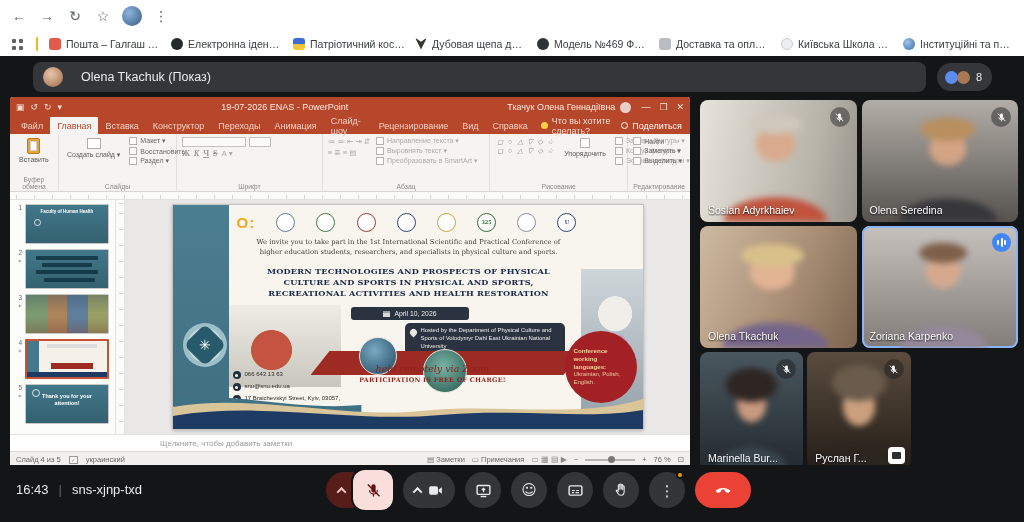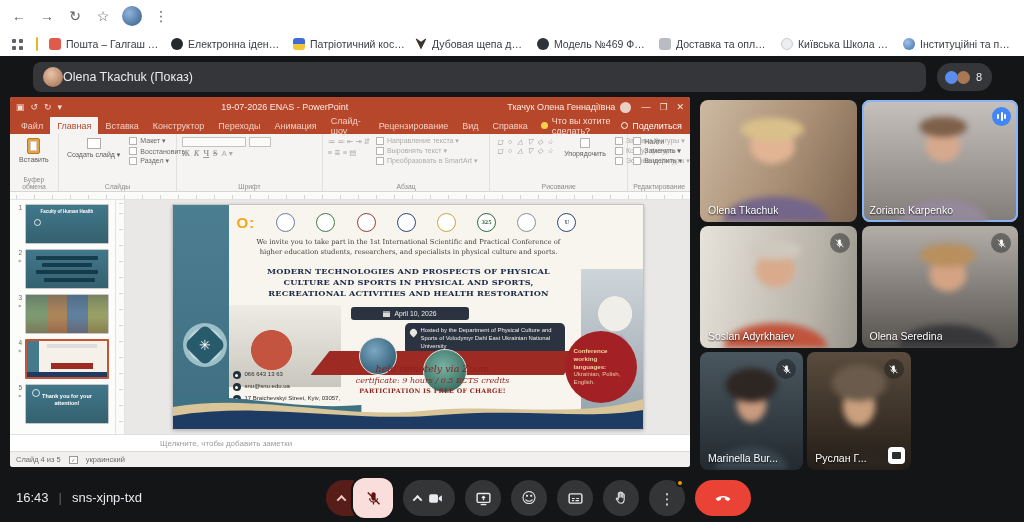--- a/index.html
+++ b/index.html
@@ -22,21 +22,21 @@
   .apps-icon i{position:absolute;width:4px;height:4px;background:#5f6368;border-radius:1px}
   .apps-icon i:nth-child(1){left:0;top:1px}.apps-icon i:nth-child(2){left:7px;top:1px}
   .apps-icon i:nth-child(3){left:0;top:8px}.apps-icon i:nth-child(4){left:7px;top:8px}
   .bm-sep{width:2px;height:14px;background:#f0b429;border-radius:1px;margin:0 4px;flex:none}
   .bm{display:flex;align-items:center;gap:5px;font-size:10.5px;color:#3c4043;max-width:118px;white-space:nowrap;overflow:hidden;cursor:pointer;padding:2px 3px;flex:none}
   .fav{width:12px;height:12px;border-radius:3px;flex:none}
   .bm span{overflow:hidden;text-overflow:ellipsis}
 
   
   #meet{position:absolute;top:56px;left:0;width:1024px;height:466px;background:#141516}
-  #banner{position:absolute;top:6px;left:33px;width:893px;height:30px;background:#343639;border-radius:8px;display:flex;align-items:center;padding:0 10px;gap:0}
+  #banner{position:absolute;top:6px;left:33px;width:893px;height:30px;background:#343639;border-radius:8px;display:flex;align-items:center;padding:0 10px;gap:18px}
   .avatar-olena{width:20px;height:20px;border-radius:50%;background:radial-gradient(circle at 40% 35%,#e8c4a6,#a06a4e)}
   #banner-label{font-size:12.5px;color:#e8eaed}
   #people-pill{position:absolute;top:7px;right:32px;height:28px;background:#343639;border-radius:14px;display:flex;align-items:center;padding:0 10px 0 8px;gap:6px}
   .mini-av{width:13px;height:13px;border-radius:50%}
   .mini-av.a{background:#5b8def}
   .mini-av.b{background:#a97855;margin-left:-7px}
   #people-count{font-size:11px;color:#e8eaed}
 
   
   #share{position:absolute;left:10px;top:41px;width:680px;height:370px;background:#f3f2f1;border-radius:3px;overflow:hidden;font-family:"Liberation Sans",sans-serif}
@@ -192,21 +192,21 @@
     radial-gradient(ellipse 46% 28% at 50% 30%,#7a5a43 58%,transparent 61%),
     radial-gradient(ellipse 24% 26% at 50% 46%,#d4a88b 58%,transparent 61%),
     radial-gradient(ellipse 55% 28% at 50% 100%,#55624f 62%,transparent 65%)}
   #tile7{background:linear-gradient(#5a4c3e,#241d17)}
   #tile7 .person{background-image:
     radial-gradient(ellipse 44% 26% at 50% 26%,#6a5b4c 58%,transparent 61%),
     radial-gradient(ellipse 26% 28% at 50% 46%,#caa07e 58%,transparent 61%),
     radial-gradient(ellipse 56% 28% at 50% 100%,#2c2620 62%,transparent 65%)}
 
   
-  #bottombar{position:absolute;left:0;bottom:0;width:1000px;height:49px;background:#141516}
+  #bottombar{position:absolute;left:0;bottom:8px;width:1000px;height:49px;background:#141516}
   #meta{position:absolute;left:16px;top:0;height:49px;display:flex;align-items:center;gap:10px;font-size:13px;color:#e8eaed}
   #meta .div{color:#5f6368}
   #controls{position:absolute;left:326px;top:6px;height:38px;display:flex;align-items:center;gap:10px}
   .ctl{width:36px;height:36px;border-radius:50%;background:#333537;display:flex;align-items:center;justify-content:center;cursor:pointer;position:relative;flex:none}
   .chev{width:7px;height:7px;border-top:2px solid #e8eaed;border-right:2px solid #e8eaed;transform:rotate(-45deg) translate(-1px,1px)}
   #micgroup{display:flex;align-items:center}
   #mic-chev{width:30px;height:36px;background:#571e19;border-radius:18px 4px 4px 18px;display:flex;align-items:center;justify-content:center}
   #mic-chev .chev{border-color:#f3c7c3}
   #mic-btn{width:40px;height:40px;margin-left:-3px;background:#f9dedc;border-radius:12px;display:flex;align-items:center;justify-content:center;box-shadow:0 0 0 2px #141516}
   #camgroup{display:flex;align-items:center;gap:6px;height:36px;background:#333537;border-radius:18px;padding:0 11px}
@@ -529,21 +529,20 @@
           <div id="p-host"><span class="pin"></span><span>Hosted by the Department of Physical Culture and Sports of Volodymyr Dahl East Ukrainian National University</span></div>
           <div id="p-band"></div>
           <div class="bcirc" id="bc1"></div>
           <div class="bcirc" id="bc2"></div>
           <div id="p-lang">
             <b>Conference working languages:</b>
               <span style="color:#e9c9a0">Ukrainian, Polish, English.</span>
           </div>
           <div id="p-remote">
             <div class="r1">held remotely via Zoom</div>
-            <div class="r2">certificate: 9 hours / 0.5 ECTS credits</div>
             <div class="r3">PARTICIPATION IS FREE OF CHARGE!</div>
           </div>
           <div id="p-contacts">
             <div class="crow">
                 <span class="cic"></span>
                 <span>066 643 13 63</span>
               </div>
             <div class="crow">
                 <span class="cic"></span>
                 <span>snu@snu.edu.ua</span>
@@ -563,39 +562,36 @@
     </div>
 
     <div id="notesbar">
         <span>Щелкните, чтобы добавить заметки</span>
       </div>
 
     <div id="ppt-status">
       <span>Слайд 4 из 5</span>
       <span class="spell">✓</span>
       <span>украинский</span>
-    </div>
-  </div>
-
-  <div id="tiles">
-    <div class="trow" id="trow1">
-      <div class="tile" id="tile1">
-        <div class="person"></div>
-        <span class="tname">Olena Tkachuk</span>
-      </div>
-      <div class="tile speaking" id="tile2">
-        <div class="person"></div>
-        <span class="eqbadge">
-            <i></i>
-            <i></i>
+      <span class="right">
+        <span>▤ <span>Заметки</span></span>
+        <span>▭ <span>Примечания</span></span>
+        <span class="viewics">▭ ▦ ▤ ▶</span>
+        <span>−</span>
+        <span class="zslider">
             <i></i>
           </span>
-        <span class="tname">Zoriana Karpenko</span>
-      </div>
-    </div>
+        <span>+</span>
+        <span>76 %</span>
+        <span>⊡</span>
+      </span>
+    </div>
+  </div>
+
+  <div id="tiles">
     <div class="trow" id="trow2">
       <div class="tile" id="tile3">
         <div class="person"></div>
         <span class="mutebadge">
           <svg width="11" height="11" viewBox="0 0 24 24">
               <path d="M12 15a3 3 0 0 0 3-3V6a3 3 0 0 0-6 0v6a3 3 0 0 0 3 3z" fill="#fff"></path>
               <path d="M6.5 11.5a5.5 5.5 0 0 0 11 0M12 17v3.5" stroke="#fff" stroke-width="1.8" fill="none"></path>
               <line x1="4" y1="3.5" x2="20.5" y2="20" stroke="#fff" stroke-width="2"></line>
             </svg>
         </span>
@@ -604,20 +600,35 @@
       <div class="tile" id="tile4">
         <div class="person"></div>
         <span class="mutebadge">
           <svg width="11" height="11" viewBox="0 0 24 24">
               <path d="M12 15a3 3 0 0 0 3-3V6a3 3 0 0 0-6 0v6a3 3 0 0 0 3 3z" fill="#fff"></path>
               <path d="M6.5 11.5a5.5 5.5 0 0 0 11 0M12 17v3.5" stroke="#fff" stroke-width="1.8" fill="none"></path>
               <line x1="4" y1="3.5" x2="20.5" y2="20" stroke="#fff" stroke-width="2"></line>
             </svg>
         </span>
         <span class="tname">Olena Seredina</span>
+      </div>
+    </div>
+    <div class="trow" id="trow1">
+      <div class="tile" id="tile1">
+        <div class="person"></div>
+        <span class="tname">Olena Tkachuk</span>
+      </div>
+      <div class="tile speaking" id="tile2">
+        <div class="person"></div>
+        <span class="eqbadge">
+            <i></i>
+            <i></i>
+            <i></i>
+          </span>
+        <span class="tname">Zoriana Karpenko</span>
       </div>
     </div>
     <div class="trow" id="trow3">
       <div class="tile" id="tile5">
         <div class="person"></div>
         <span class="mutebadge">
           <svg width="11" height="11" viewBox="0 0 24 24">
               <path d="M12 15a3 3 0 0 0 3-3V6a3 3 0 0 0-6 0v6a3 3 0 0 0 3 3z" fill="#fff"></path>
               <path d="M6.5 11.5a5.5 5.5 0 0 0 11 0M12 17v3.5" stroke="#fff" stroke-width="1.8" fill="none"></path>
               <line x1="4" y1="3.5" x2="20.5" y2="20" stroke="#fff" stroke-width="2"></line>

